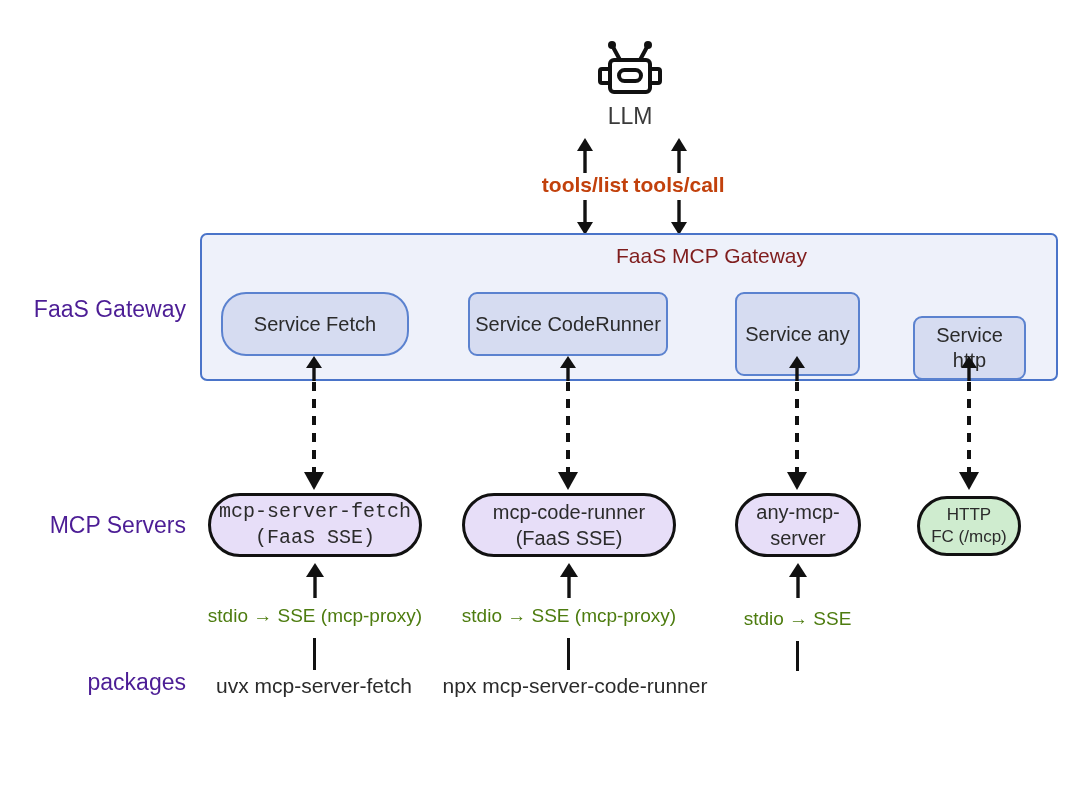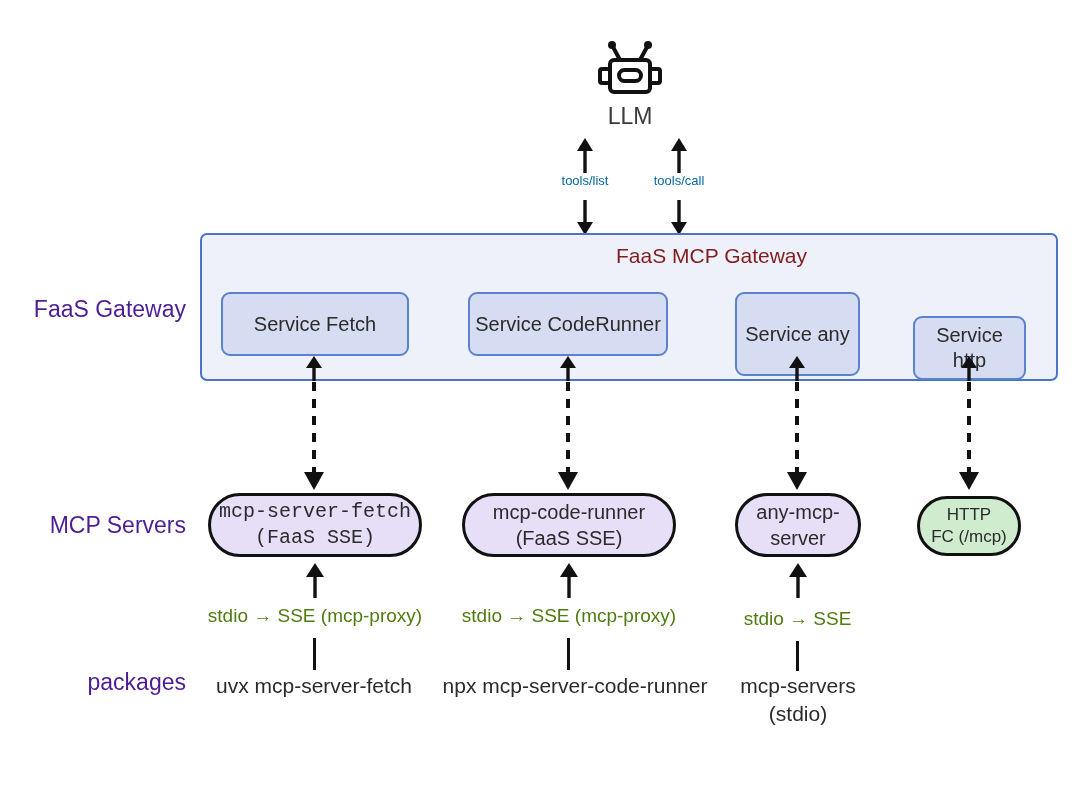--- a/index.html
+++ b/index.html
@@ -19,21 +19,21 @@
     font-size:23px;color:#4c1d95;white-space:nowrap;
     text-align:right;
   }
 
   
   #llm-icon{left:594px;top:38px;width:72px;height:62px;}
   #llm-label{left:560px;top:103px;width:140px;text-align:center;
     font-size:23px;color:#3a3a3a;}
 
   
-  .tool-label{font-size:13px;color:#0369a1;white-space:nowrap;text-align:center;}
+  .tool-label{font-size:21px;color:#c2410c;white-space:nowrap;text-align:center;font-weight:bold;}
 
   
   #gateway-box{
     left:200px;top:233px;width:858px;height:148px;
     background:#eef1fa;
     border:2px solid #4a74c9;
     border-radius:7px;
     box-sizing:border-box;
   }
   #gateway-title{
@@ -121,21 +121,21 @@
     </svg>
   </div>
 
   <div class="abs row-label" style="left:0px;top:296px;width:186px;">FaaS Gateway</div>
   <div class="abs row-label" style="left:0px;top:512px;width:186px;">MCP Servers</div>
   <div class="abs row-label" style="left:0px;top:669px;width:186px;">packages</div>
 
   <div class="abs" id="gateway-box"></div>
   <div class="abs" id="gateway-title">FaaS MCP Gateway</div>
 
-  <div class="abs service-box" style="left:221px;top:292px;width:188px;height:64px;">
+  <div class="abs service-box" style="left:221px;top:292px;width:188px;height:64px;border-radius:25px;">
     <span>Service Fetch</span>
   </div>
   <div class="abs service-box" style="left:468px;top:292px;width:200px;height:64px;">
     <span>Service CodeRunner</span>
   </div>
   <div class="abs service-box" style="left:735px;top:292px;width:125px;height:84px;">
     <span>Service any</span>
   </div>
   <div class="abs service-box" style="left:913px;top:292px;width:113px;height:64px;flex-direction:column;margin-top:24px;">
     <span>Service</span>
@@ -235,18 +235,14 @@
   <div class="abs vline" style="left:313px;top:638px;height:32px;"></div>
   <div class="abs vline" style="left:567px;top:638px;height:32px;"></div>
   <div class="abs vline" style="left:796px;top:641px;height:30px;"></div>
 
   <div class="abs pkg-label" style="left:183px;top:672px;width:262px;">
     <span>uvx mcp-server-fetch</span>
   </div>
   <div class="abs pkg-label" style="left:430px;top:672px;width:290px;">
     <span>npx mcp-server-code-runner</span>
   </div>
-  <div class="abs pkg-label" style="left:700px;top:672px;width:196px;">
-    <div>mcp-servers</div>
-    <div>(stdio)</div>
-  </div>
 
 </div>
 
 </body></html>

